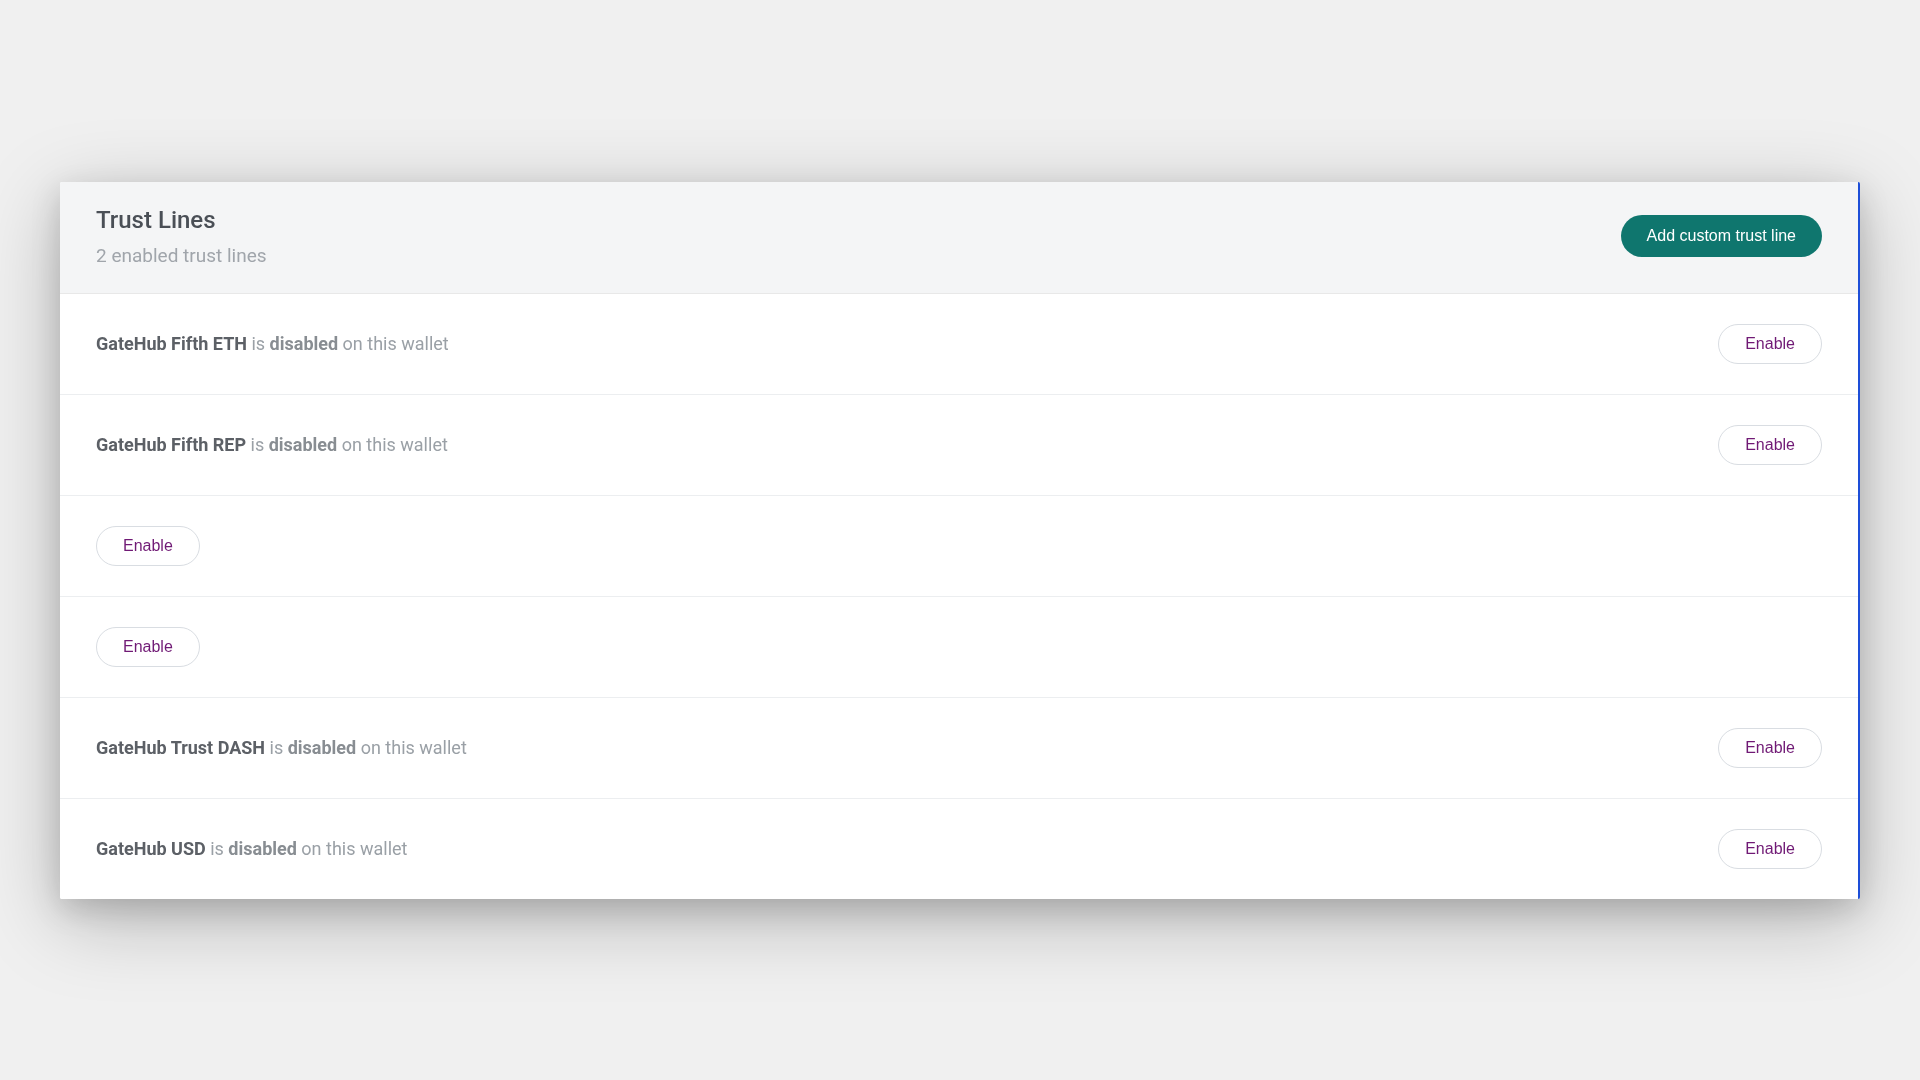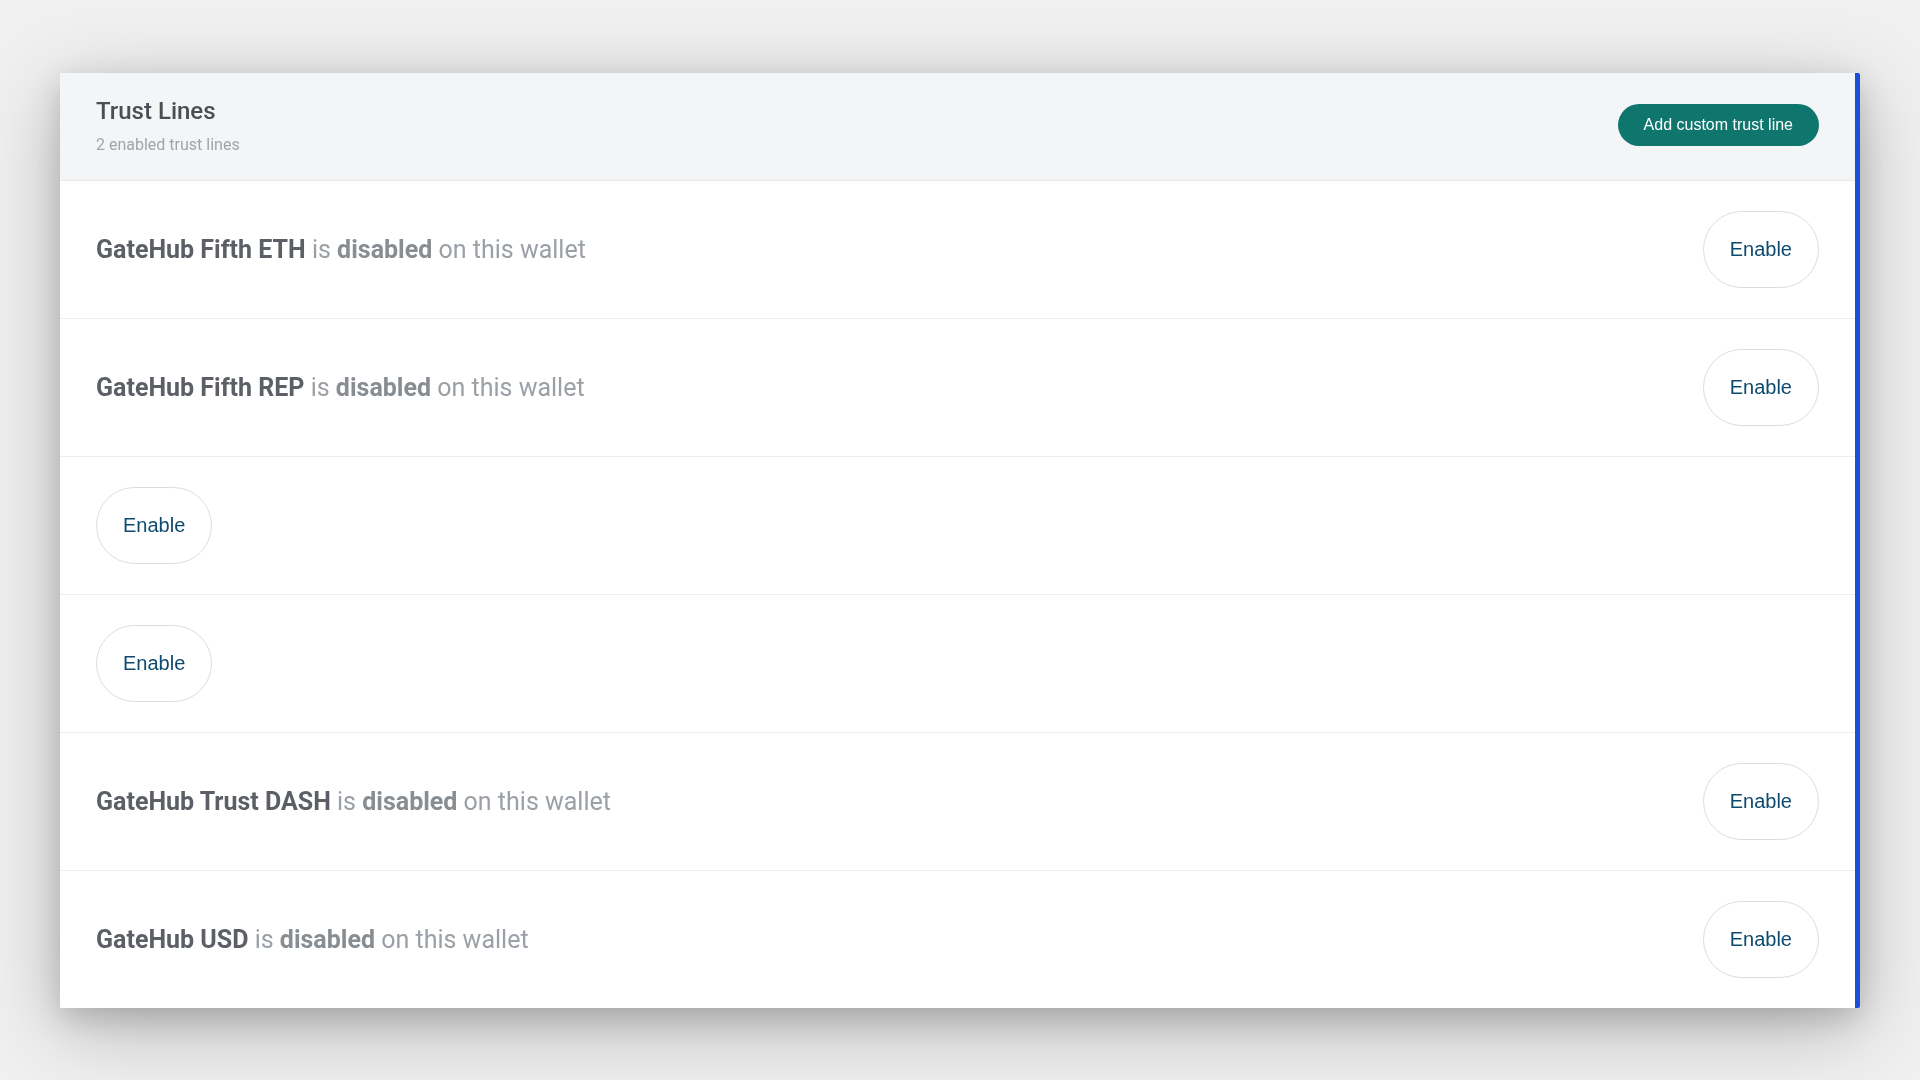--- a/index.html
+++ b/index.html
@@ -15,42 +15,42 @@
     display: flex;
     align-items: center;
     justify-content: center;
   }
   .card {
     width: 1800px;
     background: #fff;
     box-shadow: 0 20px 80px rgba(0,0,0,0.25), 0 10px 30px rgba(0,0,0,0.15);
     border-radius: 2px;
     overflow: hidden;
-    border-right: 5px solid #1d4ed8;
+    border-right: 2px solid #1d4ed8;
   }
   .card-header {
     background: #f4f5f6;
     padding: 24px 36px 26px 36px;
     display: flex;
     justify-content: space-between;
     align-items: center;
     border-bottom: 1px solid #e8e8e8;
   }
   .header-left {
     display: flex;
     flex-direction: column;
     gap: 10px;
   }
   .card-title {
     font-size: 24px;
     font-weight: 500;
     color: #4a4f56;
   }
   .card-subtitle {
-    font-size: 16px;
+    font-size: 19px;
     color: #a0a5ab;
     font-weight: 400;
   }
   .btn-primary {
     background: #0f766e;
     color: #fff;
     border: none;
     border-radius: 999px;
     padding: 12px 26px;
     font-size: 16px;
@@ -63,38 +63,38 @@
     align-items: center;
     padding: 30px 36px;
     border-bottom: 1px solid #eceef0;
     background: #fff;
   }
   .row:last-child {
     border-bottom: none;
     gap: 18px;
   }
   .row-text {
-    font-size: 25px;
+    font-size: 18px;
     color: #9aa0a6;
   }
   .row-text .name {
     font-weight: 700;
     color: #5c6066;
   }
   .row-text .state {
     font-weight: 700;
     color: #888d92;
   }
   .btn-outline {
     background: #fff;
-    color: #0c4a6e;
+    color: #701a75;
     border: 1px solid #d9dde2;
     border-radius: 999px;
-    padding: 26px 26px;
-    font-size: 20px;
+    padding: 10px 26px;
+    font-size: 16px;
     font-weight: 400;
     cursor: pointer;
   }
 </style>
 </head>
 <body>
 
 <div class="card">
   <div class="card-header">
     <div class="header-left">

